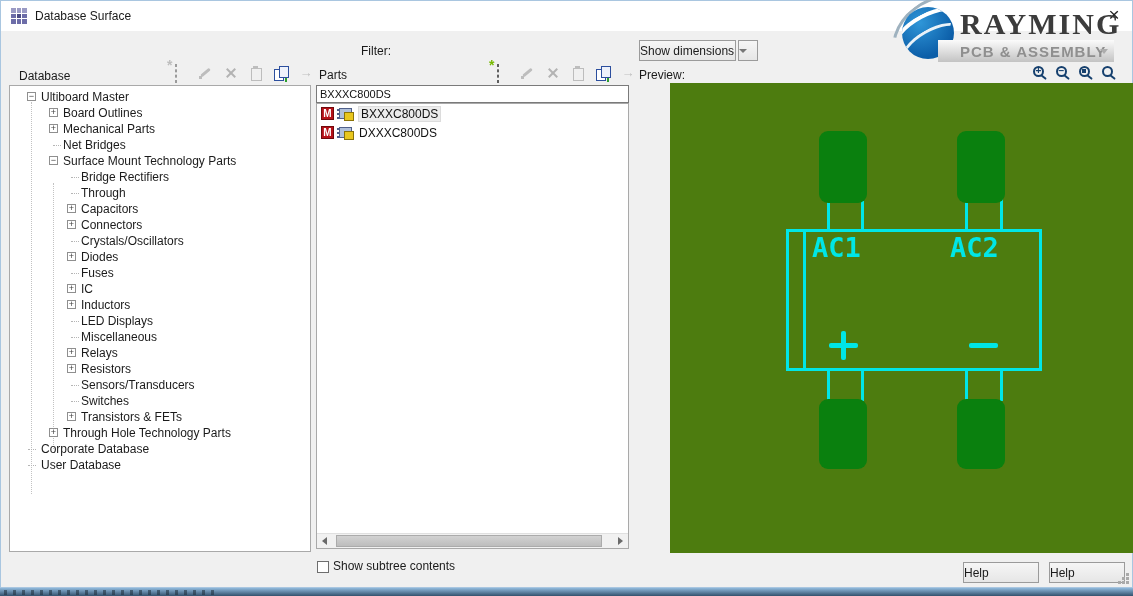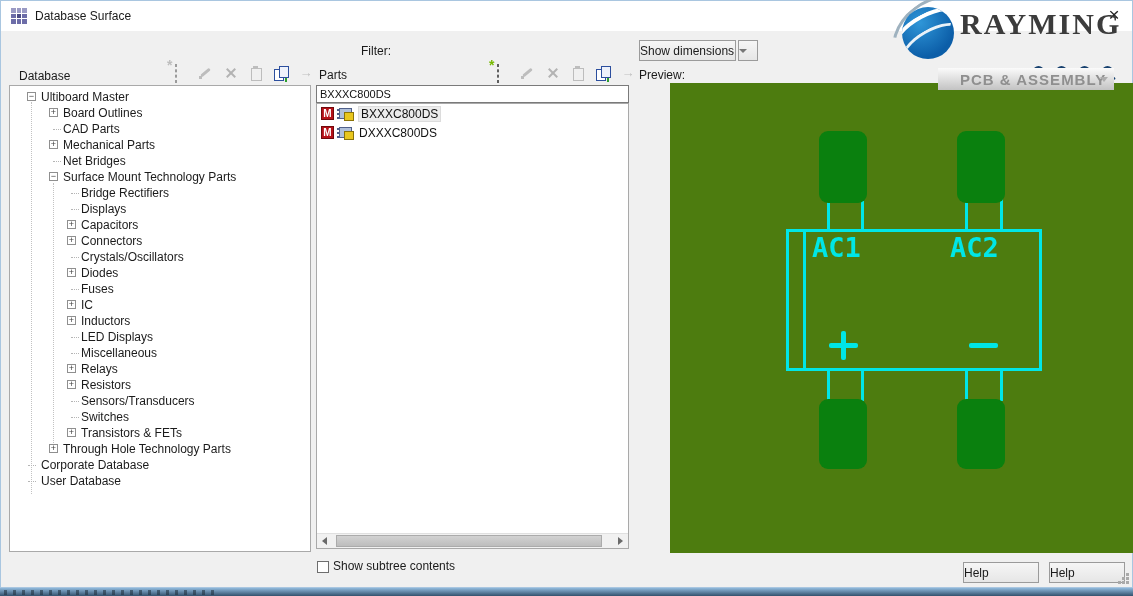--- a/index.html
+++ b/index.html
@@ -33,21 +33,21 @@
                 border-radius:50%; transform:rotate(-28deg); }
   .logo-globe::after { content:""; position:absolute; left:-4px; top:22px; width:62px; height:26px;
                 border:3px solid #eaf2f8; border-color:#eaf2f8 transparent transparent transparent;
                 border-radius:50%; transform:rotate(-30deg); }
   .logo-swoosh { position:absolute; left:-6px; top:-2px; width:90px; height:64px;
                 border:3px solid transparent; border-top:3px solid #9fb2bf; border-radius:50%;
                 transform:rotate(-38deg); }
   .logo-brand { position:absolute; left:66px; top:4px; font-family:"Liberation Serif",serif;
                 font-weight:bold; font-size:30px; letter-spacing:2px; color:#3c3c3c; }
   .logo-band { position:absolute; left:44px; top:37px; width:176px; height:22px;
-               background:linear-gradient(#fbfbfb,#c3c3c3); display:flex; align-items:center;margin-top:28px; }
+               background:linear-gradient(#fbfbfb,#c3c3c3); display:flex; align-items:center; }
   .logo-tagline { font-size:15px; font-weight:bold; letter-spacing:1px; color:#8f8f8f; padding-left:22px; }
   .logo-band-chevron { position:absolute; right:6px; top:9px; width:0; height:0;
                border-left:4px solid transparent; border-right:4px solid transparent; border-top:5px solid #adadad; }
 
   
   .lbl { position:absolute; font-size:12px; color:#1a1a1a; }
   .combo { position:absolute; left:400px; top:39px; width:230px; height:20px; background:#fff;
            border:1px solid #707070; font-size:12px; color:#111; line-height:18px; padding-left:6px; }
   .combo-arrow { position:absolute; right:7px; top:8px; width:0; height:0;
            border-left:4px solid transparent; border-right:4px solid transparent; border-top:4px solid #505050; }
@@ -212,25 +212,20 @@
     
     <span class="tbox" style="display: inline-block;">−</span>
     <span class="tlabel">Ultiboard Master</span>
   </div>
         <div class="trow l1">
     
     <span class="tbox" style="display: inline-block;">+</span>
     <span class="tlabel">Board Outlines</span>
   </div>
         <div class="trow l1">
-    <span class="tstub"></span>
-    
-    <span class="tlabel">CAD Parts</span>
-  </div>
-        <div class="trow l1">
     
     <span class="tbox" style="display: inline-block;">+</span>
     <span class="tlabel">Mechanical Parts</span>
   </div>
         <div class="trow l1">
     <span class="tstub"></span>
     
     <span class="tlabel">Net Bridges</span>
   </div>
         <div class="trow l1">
@@ -239,21 +234,21 @@
     <span class="tlabel">Surface Mount Technology Parts</span>
   </div>
         <div class="trow l2">
     <span class="tstub"></span>
     
     <span class="tlabel">Bridge Rectifiers</span>
   </div>
         <div class="trow l2">
     <span class="tstub"></span>
     
-    <span class="tlabel">Displays</span>
+    <span class="tlabel">Through</span>
   </div>
         <div class="trow l2">
     
     <span class="tbox" style="display: inline-block;">+</span>
     <span class="tlabel">Capacitors</span>
   </div>
         <div class="trow l2">
     
     <span class="tbox" style="display: inline-block;">+</span>
     <span class="tlabel">Connectors</span>

